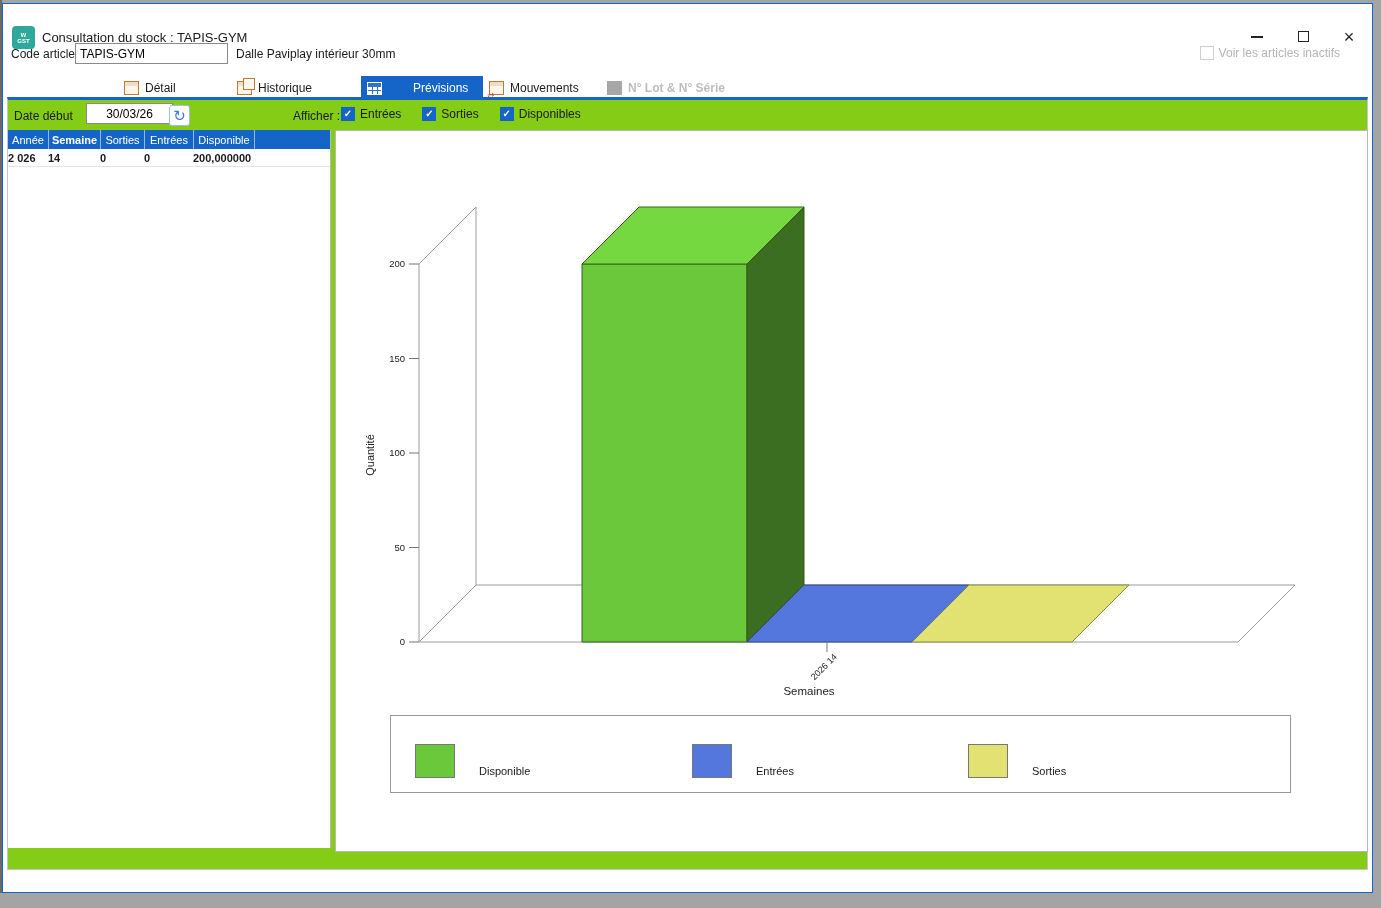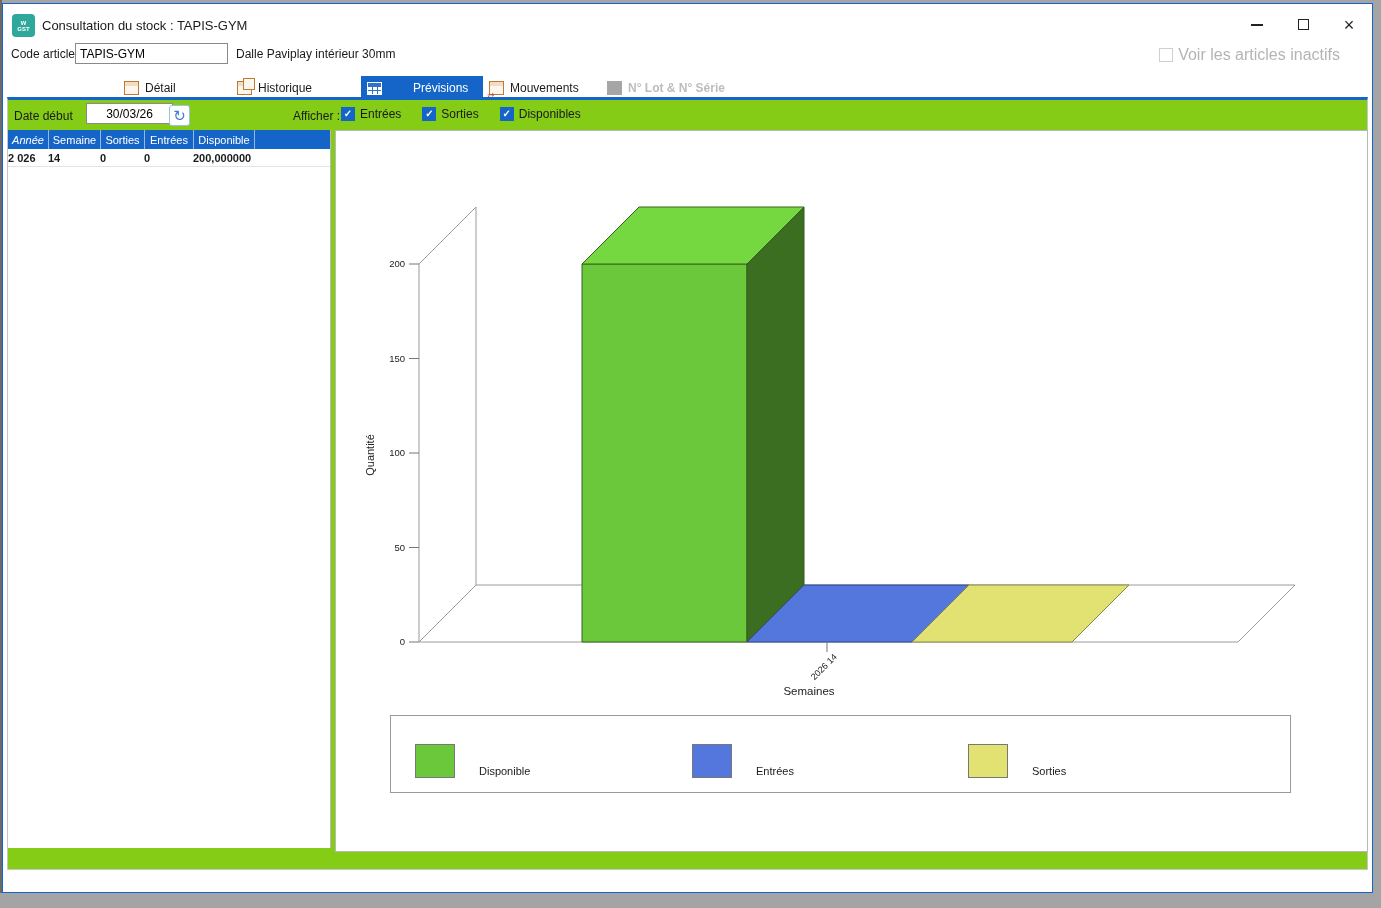--- a/index.html
+++ b/index.html
@@ -9,21 +9,21 @@
     font-family:"Liberation Sans", sans-serif;
     position:relative; overflow:hidden;
     color:#1a1a1a;
   }
   #edge-strip { position:absolute; left:0; top:0; width:2px; height:893px; background:#6a6a6a; }
   #win {
     position:absolute; left:2px; top:3px; width:1371px; height:890px;
     background:#fff; border:1px solid #1565c8;
   }
   
-  #titlebar { position:absolute; left:0; top:4px; width:100%; height:36px; background:#fff; }
+  #titlebar { position:absolute; left:0; top:16px; width:100%; height:36px; background:#fff; }
   #app-icon {
     position:absolute; left:9px; top:6px; width:23px; height:23px; border-radius:4px;
     background:#2fa89c; color:#fff; display:flex; flex-direction:column;
     align-items:center; justify-content:center; line-height:1;
   }
   #app-icon .l1 { font-size:7px; font-weight:bold; }
   #app-icon .l2 { font-size:6px; font-weight:bold; }
   #win-title { position:absolute; left:39px; top:10px; font-size:13px; }
   #win-controls { position:absolute; right:0; top:0; display:flex; }
   .winbtn { width:46px; height:33px; display:flex; align-items:center; justify-content:center; cursor:default; }
@@ -33,21 +33,21 @@
   
   #header-row { position:absolute; left:0; top:38px; width:100%; height:24px; }
   .lbl { font-size:12px; }
   #code-article-label { position:absolute; left:8px; top:5px; }
   #code-article-input {
     position:absolute; left:72px; top:1px; width:153px; height:21px;
     border:1px solid #8a8a8a; font-size:12px; padding:8px 4px;
     font-family:"Liberation Sans", sans-serif;
   }
   #article-desc { position:absolute; left:233px; top:5px; font-size:12px; }
-  #inactifs { position:absolute; right:32px; top:4px; display:flex; align-items:center; color:#b4b4b4; font-size:16px; }
+  #inactifs { position:absolute; right:32px; top:4px; display:flex; align-items:center; color:#b4b4b4; font-size:12px; }
   #inactifs .cb-empty { width:14px; height:14px; border:1px solid #cfcfcf; background:#fff; margin-right:5px; }
   
   #tab-bar { position:absolute; left:6px; top:72px; height:24px; display:flex; }
   .tab { display:flex; align-items:center; padding-left:6px; font-size:12px; height:24px; }
   .tab:nth-of-type(1){ width:109px;margin-top:36px; } .tab:nth-of-type(2){ width:113px; }
   .tab:nth-of-type(3){ width:130px; } .tab:nth-of-type(4){ width:122px;gap:25px; }
   .tab:nth-of-type(5){ width:118px; } .tab:nth-of-type(6){ width:155px;font-weight:bold; }
   .tab.active { background:#1565c8; color:#fff; }
   .tab.disabled { color:#bdbdbd; }
   .ticon { position:relative; width:15px; height:14px; margin-right:6px; flex:0 0 auto; }
@@ -213,22 +213,22 @@
           </div>
           <div class="cb-group">
             <span class="cb-box">✓</span>
             <span>Disponibles</span>
           </div>
         </div>
     </div>
 
     <div id="left-panel">
       <div id="grid-header">
-          <span class="hcell" style="width: 40px; font-style: italic;">Année</span>
-          <span class="hcell" style="width: 52px;">Semaine</span>
+          <span class="hcell" style="width: 40px;">Année</span>
+          <span class="hcell" style="width: 52px; font-weight: bold;">Semaine</span>
           <span class="hcell" style="width: 44px;">Sorties</span>
           <span class="hcell" style="width: 49px;">Entrées</span>
           <span class="hcell" style="width: 61px;">Disponible</span>
           <span class="hcell" style="flex: 1 1 0%;"></span>
         </div>
       <div id="grid-body">
           <div class="grid-row">
             <span class="dcell" style="width: 40px;">2 026</span>
             <span class="dcell" style="width: 52px;">14</span>
             <span class="dcell" style="width: 44px;">0</span>

